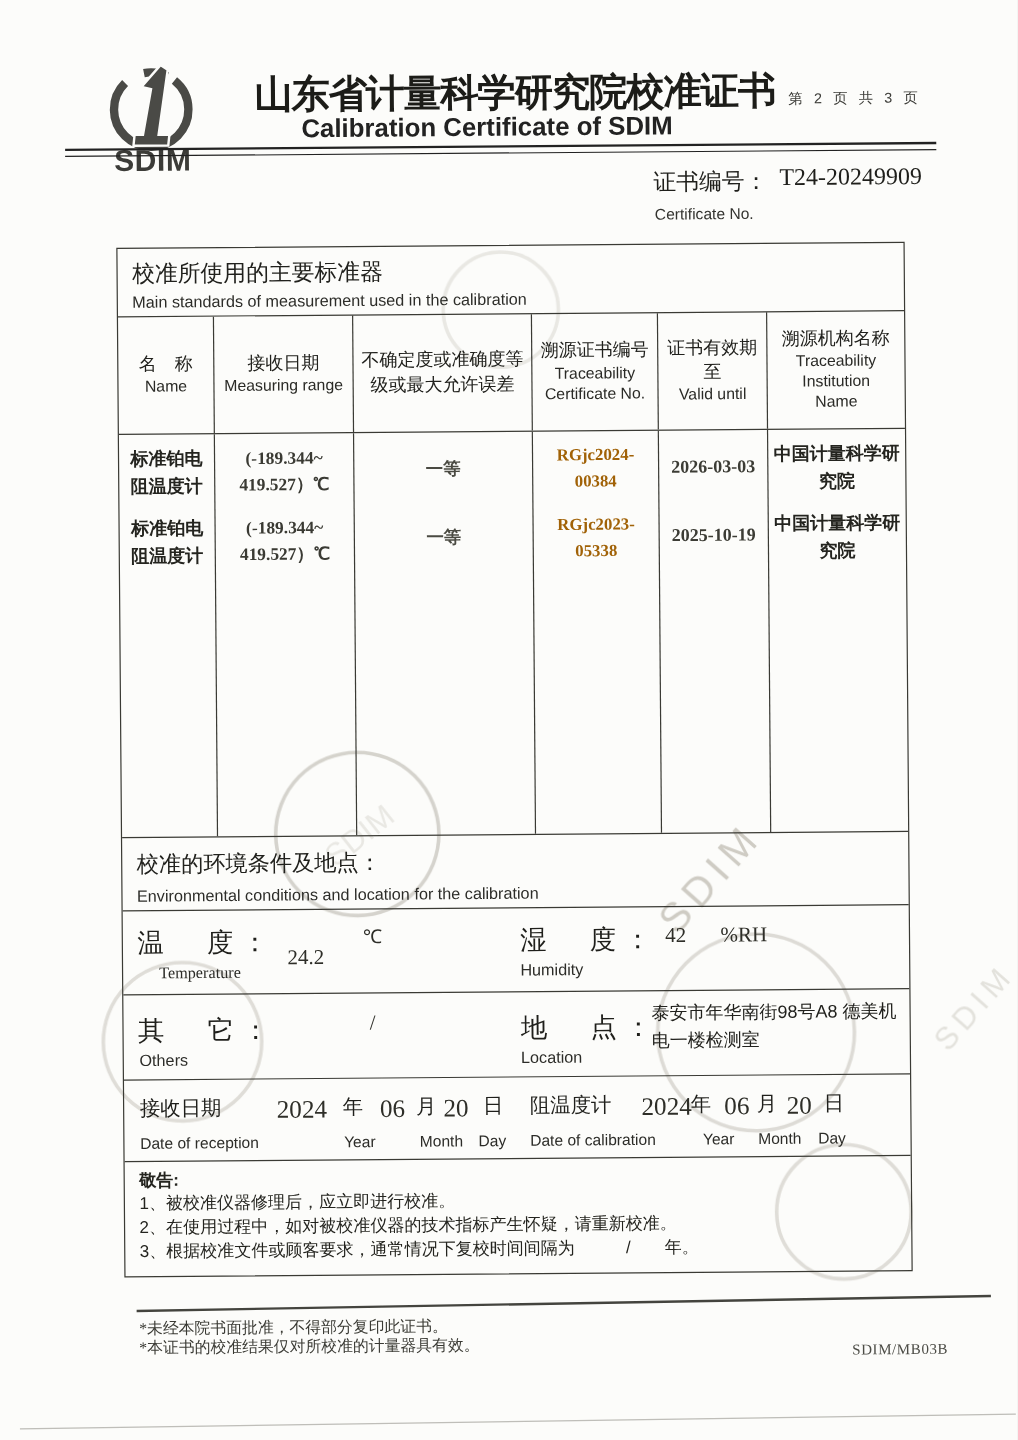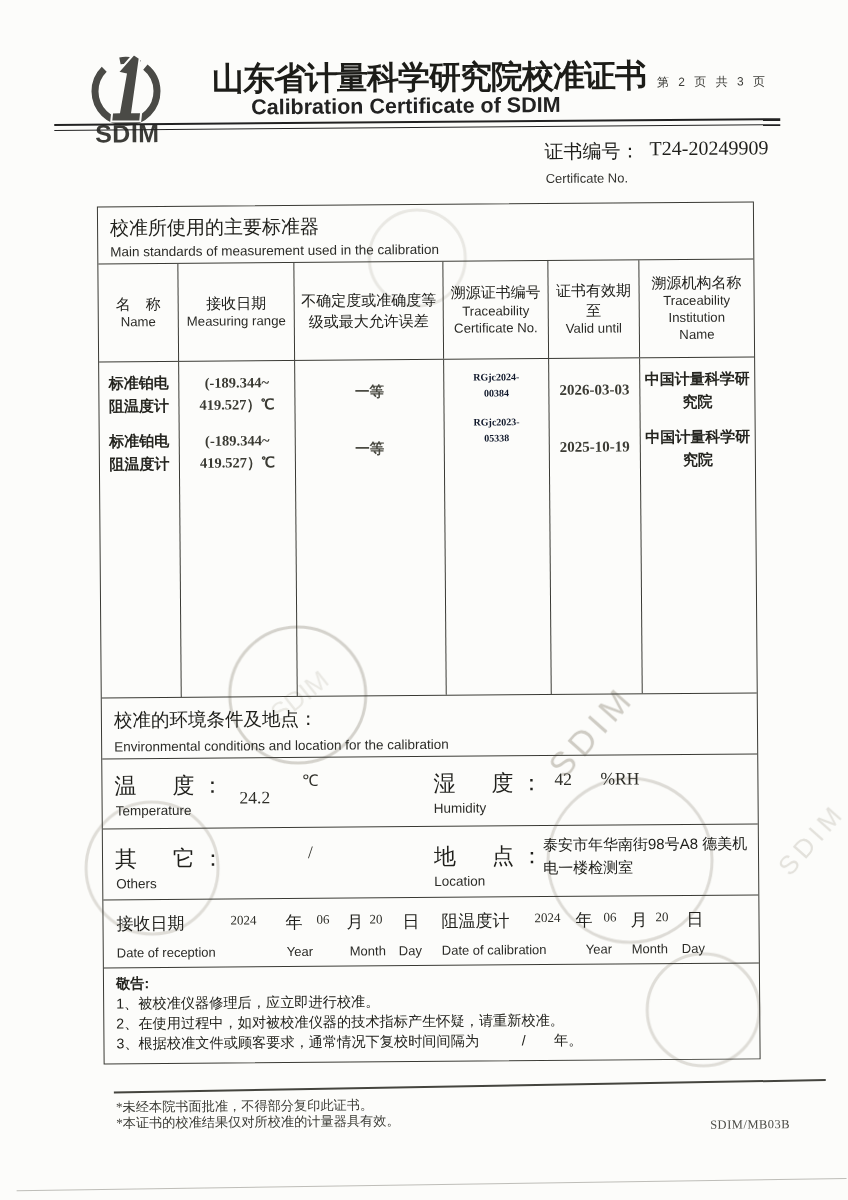--- a/index.html
+++ b/index.html
@@ -39,37 +39,37 @@
   .cell:last-child{border-right:none;}
   .cell .cn{font-size:15px;line-height:1.35;color:#21211d;}
   .cell .en{font-size:13.2px;line-height:1.28;color:#2a2a26;}
   .body-row{height:336px;}
   .body-row .cell{justify-content:flex-start;padding-top:10px;}
   .entry{text-align:center;font-weight:bold;}
   .entry + .entry{margin-top:13px;}
   .e-name{font-size:15px;line-height:1.5;color:#24241f;}
   .e-range{font-size:14.5px;line-height:1.55;color:#3a3a33;}
   .e-grade{font-size:14.5px;color:#4a4a42;line-height:3.0;}
-  .e-cert{font-size:10px;line-height:1.6;color:#0f172a;}
+  .e-cert{font-size:14px;line-height:1.6;color:#a16207;}
   .e-valid{font-size:15px;color:#3c3c35;line-height:2.9;}
   .e-inst{font-size:15px;line-height:1.5;color:#24241f;}
   .envcap-row{height:61px;padding:9px 12px 0 12px;}
   .envcap-cn{font-size:18.5px;color:#21211d;}
   .envcap-en{font-size:13.5px;margin-top:7px;color:#2c2c28;}
   .temp-row{height:70px;}
   .others-row{height:71px;}
   .dates-row{height:68px;}
   .cjk-label{font-size:22px;letter-spacing:7px;color:#1f1f1b;}
   .val{font-size:17.5px;color:#2e2e28;}
   .sub-en{font-size:13.5px;color:#2c2c28;}
   .notice-row{padding:6px 12px 0 12px;}
   .notice-title{font-size:14.2px;font-weight:600;color:#24241f;}
   .notice-item{font-size:14.2px;line-height:1.42;color:#24241f;}
   .d-cjk{font-size:17px;color:#1f1f1b;}
-  .d-num{font-size:13px;color:#2e2e28;text-align:right;}
+  .d-num{font-size:21px;color:#2e2e28;text-align:right;}
   .d-en{font-size:13px;color:#2c2c28;}
 
   
   .foot-rule{position:absolute;left:110px;top:1089px;width:712px;height:1.6px;background:#44443e;transform:rotate(-0.55deg);transform-origin:left center;}
   .foot-note{position:absolute;left:112px;font-size:13.2px;color:#3a3a34;}
   .form-code{position:absolute;left:706px;top:1120px;font-size:12.5px;letter-spacing:0.5px;color:#4c4c46;}
   .scan-line{position:absolute;left:12px;top:1187px;width:830px;height:1.4px;background:rgba(130,128,120,0.5);transform:rotate(-0.4deg);transform-origin:left center;}
 
   
   .wm{position:absolute;left:0;top:0;pointer-events:none;filter:blur(0.6px);}
@@ -190,21 +190,21 @@
 
       <div class="row envcap-row">
         <div class="envcap-cn">校准的环境条件及地点：</div>
         <div class="envcap-en">Environmental conditions and location for the calibration</div>
       </div>
 
       <div class="row temp-row">
         <span class="abs cjk-label" style="left:12px;top:12px;">温　度：</span>
         <span class="abs val serif" style="left:137px;top:13px;margin-top:16px;">24.2</span>
         <span class="abs val" style="left:200px;top:11px;font-size:16px;">℃</span>
-        <span class="abs sub-en" style="left:13px;top:44px;">Temperature</span>
+        <span class="abs sub-en" style="left:30px;top:44px;font-family:Liberation Serif, serif;">Temperature</span>
         <span class="abs cjk-label" style="left:331px;top:12px;">湿　度：</span>
         <span class="abs val serif" style="left:452px;top:13px;">42</span>
         <span class="abs val serif" style="left:498px;top:13px;">%RH</span>
         <span class="abs sub-en" style="left:331px;top:44px;">Humidity</span>
       </div>
 
       <div class="row others-row">
         <span class="abs cjk-label" style="left:12px;top:15px;">其　它：</span>
         <span class="abs val serif" style="left:205px;top:14px;">/</span>
         <span class="abs sub-en" style="left:13px;top:47px;">Others</span>

